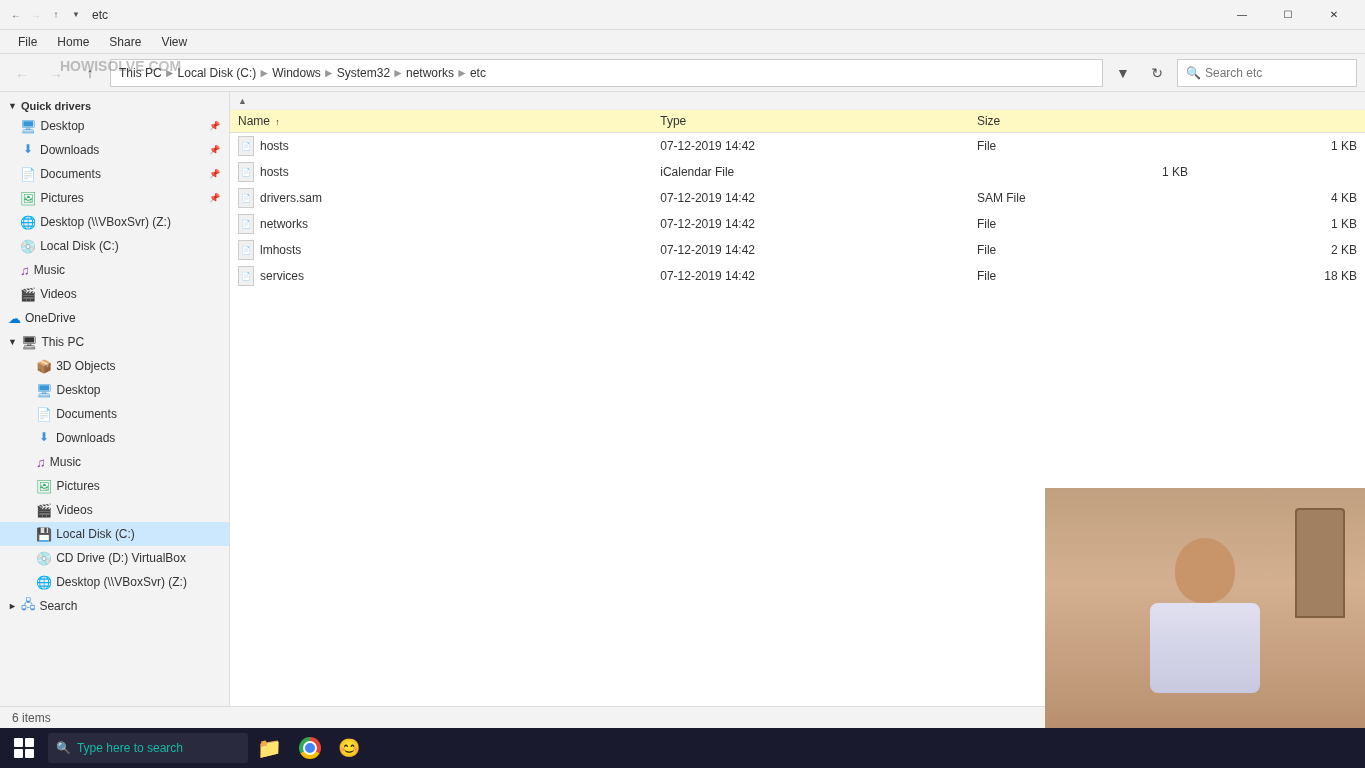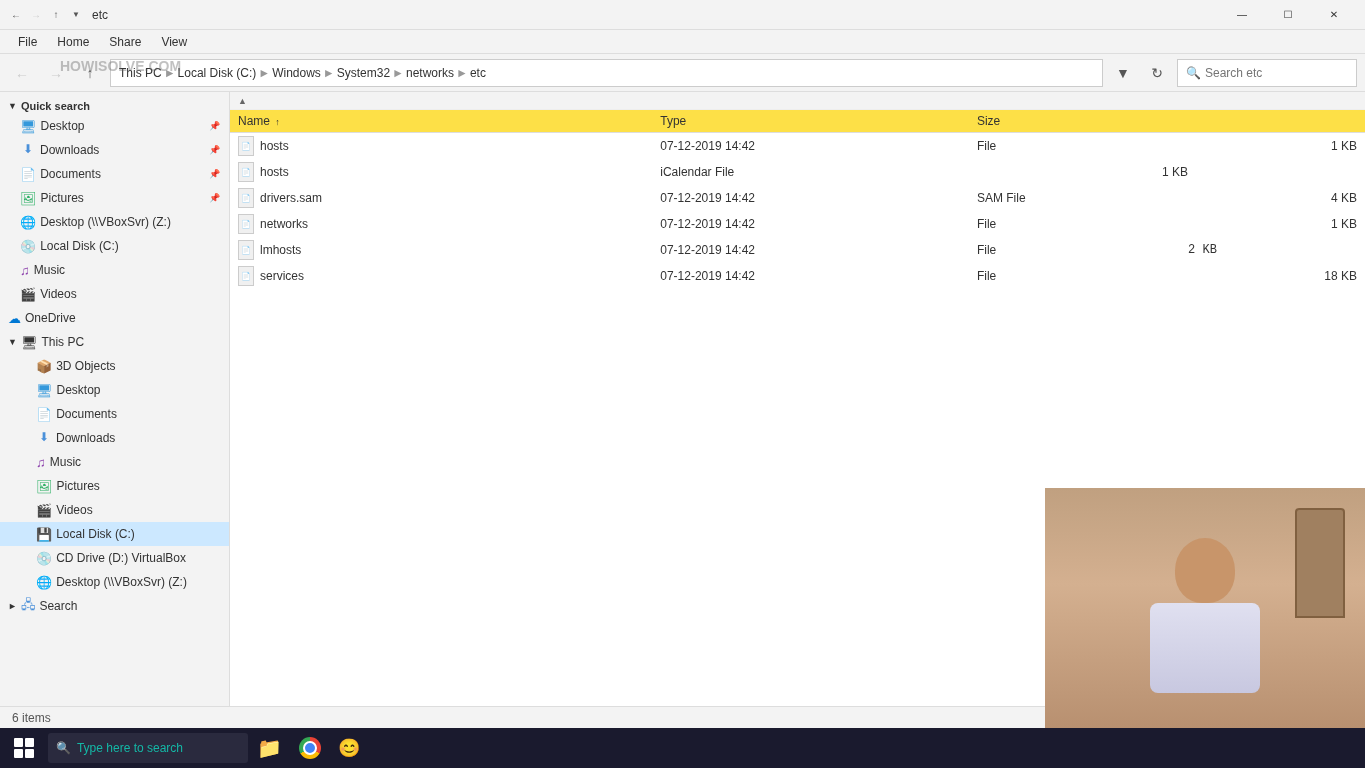--- a/index.html
+++ b/index.html
@@ -123,21 +123,21 @@
     .file-list {
       flex: 1;
       background: #fff;
       overflow-y: auto;
     }
     .file-list-header {
       display: grid;
       grid-template-columns: 2fr 1.5fr 1fr 0.8fr;
       padding: 4px 8px;
       border-bottom: 1px solid #ddd;
-      background: #fde047;
+      background: #fef9c3;
       font-size: 12px;
       color: #333;
       font-weight: 400;
       cursor: pointer;
       user-select: none;
       position: sticky;
       top: 0;
     }
     .file-row {
       display: grid;
@@ -285,21 +285,21 @@
 </div>
 
 <div class="watermark">HOWISOLVE.COM</div>
 
 <div class="main-layout">
 
   <div class="sidebar">
 
     <div class="sidebar-header">
       <span style="font-size:9px;">▼</span>
-      <span>Quick search</span>
+      <span>Quick drivers</span>
     </div>
     <div class="sidebar-item indent1">
       <span class="icon-desktop">🖥</span>
       <span>Desktop</span>
       <span class="icon-pin" style="margin-left:auto;">📌</span>
     </div>
     <div class="sidebar-item indent1">
       <span class="icon-download">⬇</span>
       <span>Downloads</span>
       <span class="icon-pin" style="margin-left:auto;">📌</span>
@@ -439,21 +439,21 @@
       <span>File</span>
       <span style="text-align:right;">1 KB</span>
     </div>
         <div class="file-row">
       <div class="file-name-cell">
         <div class="file-icon">📄</div>
         <span>lmhosts</span>
       </div>
       <span>07-12-2019 14:42</span>
       <span>File</span>
-      <span style="font-family:Liberation Mono, monospace;">2 KB</span>
+      <span style="text-align:right;">2 KB</span>
     </div>
         <div class="file-row">
       <div class="file-name-cell">
         <div class="file-icon">📄</div>
         <span>services</span>
       </div>
       <span>07-12-2019 14:42</span>
       <span>File</span>
       <span style="text-align:right;">18 KB</span>
     </div>

